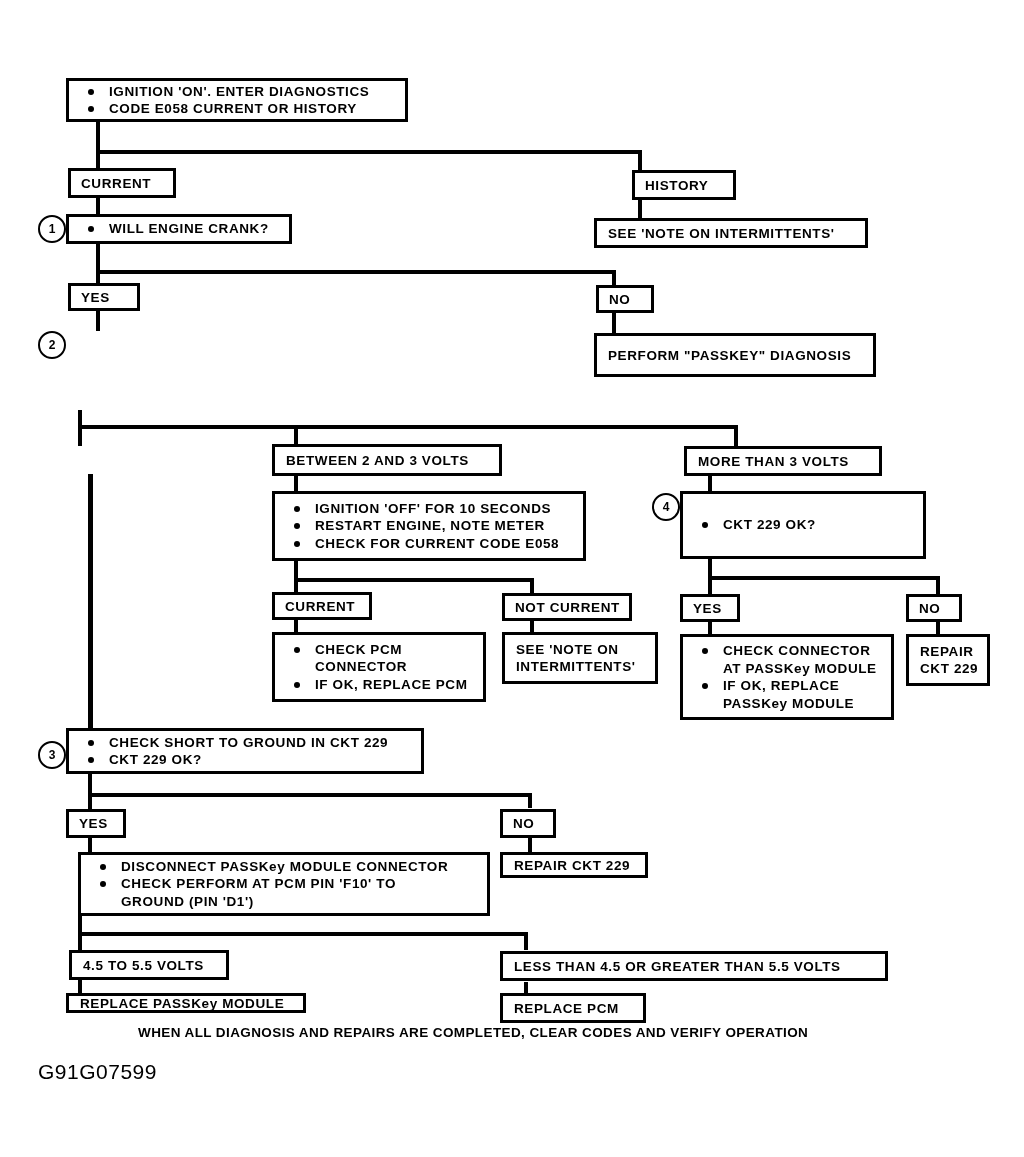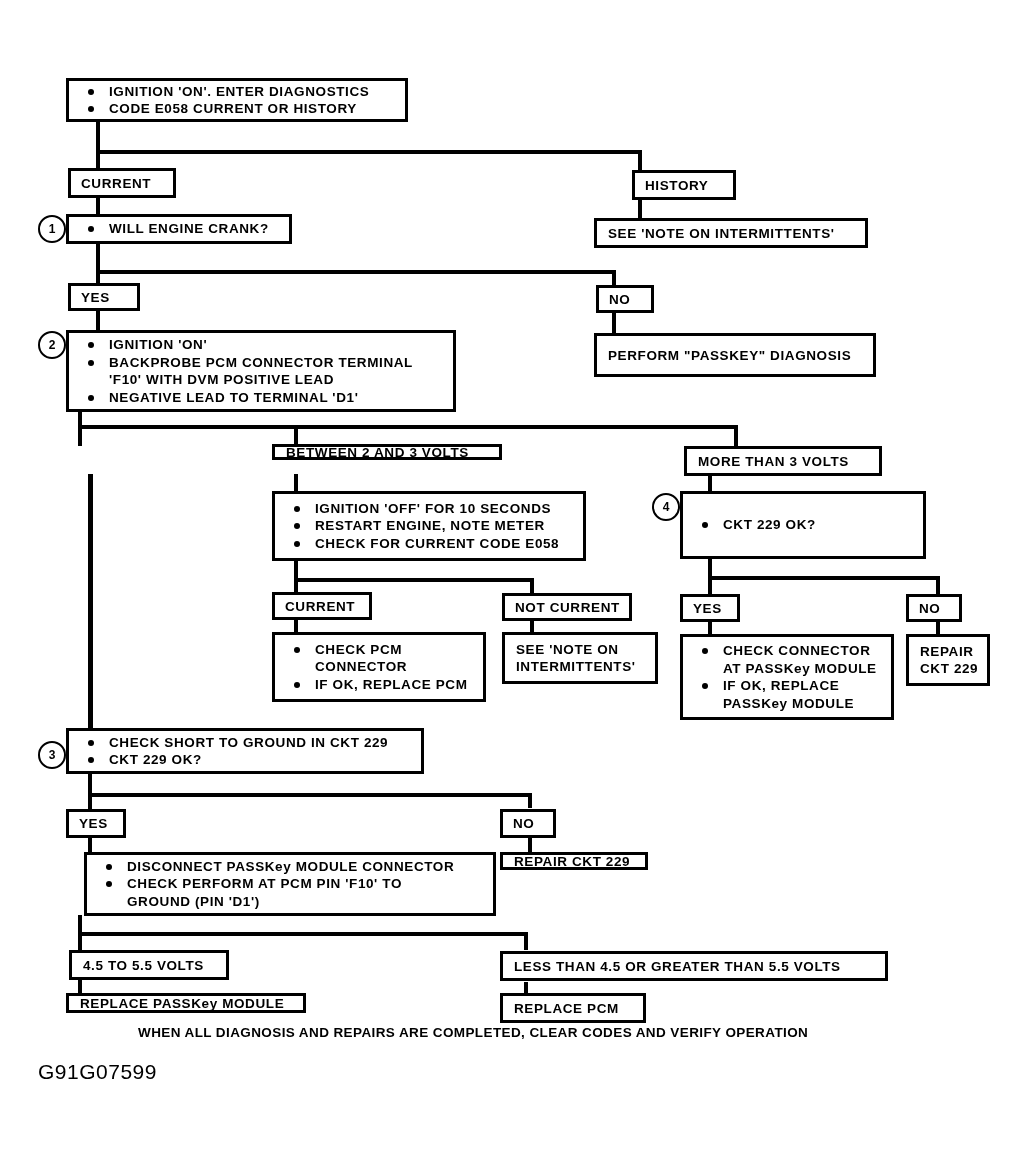--- a/index.html
+++ b/index.html
@@ -207,37 +207,27 @@
 
   <div class="box label-box" style="left:68px; top:283px; width:72px; height:28px;">
     <div class="line">YES</div>
   </div>
 
   <div class="box label-box" style="left:596px; top:285px; width:58px; height:28px;">
     <div class="line">NO</div>
   </div>
 
   <div class="step-circle" style="left:38px; top:331px;">2</div>
-  <div class="box" style="left:66px; top:330px; width:390px; height:82px;">
-    <ul class="bullets">
-      <li>IGNITION 'ON'</li>
-      <li>
-        <span>BACKPROBE PCM CONNECTOR TERMINAL</span>
-        <span class="cont">'F10' WITH DVM POSITIVE LEAD</span>
-      </li>
-      <li>NEGATIVE LEAD TO TERMINAL 'D1'</li>
-    </ul>
-  </div>
 
   <div class="box plain" style="left:594px; top:333px; width:282px; height:44px;">
     <div class="line">PERFORM "PASSKEY" DIAGNOSIS</div>
   </div>
 
 
-  <div class="box plain" style="left:272px; top:444px; width:230px; height:16px;">
+  <div class="box plain" style="left:272px; top:444px; width:230px; height:32px;">
     <div class="line">BETWEEN 2 AND 3  VOLTS</div>
   </div>
 
   <div class="box plain" style="left:684px; top:446px; width:198px; height:30px;">
     <div class="line">MORE THAN 3  VOLTS</div>
   </div>
 
   <div class="box" style="left:272px; top:491px; width:314px; height:70px;">
     <ul class="bullets">
       <li>IGNITION 'OFF' FOR 10 SECONDS</li>
@@ -311,31 +301,31 @@
   </div>
 
   <div class="box label-box" style="left:66px; top:809px; width:60px; height:29px;">
     <div class="line">YES</div>
   </div>
 
   <div class="box label-box" style="left:500px; top:809px; width:56px; height:29px;">
     <div class="line">NO</div>
   </div>
 
-  <div class="box" style="left:84px; top:852px; width:412px; height:64px;">
+  <div class="box" style="left:78px; top:852px; width:412px; height:64px;">
     <ul class="bullets">
       <li>DISCONNECT PASSKey MODULE CONNECTOR</li>
       <li>
         <span>CHECK PERFORM AT PCM PIN 'F10' TO</span>
         <span class="cont">GROUND (PIN 'D1')</span>
       </li>
     </ul>
   </div>
 
-  <div class="box plain" style="left:500px; top:852px; width:148px; height:18px;">
+  <div class="box plain" style="left:500px; top:852px; width:148px; height:26px;">
     <div class="line">REPAIR CKT 229</div>
   </div>
 
   <div class="box plain" style="left:69px; top:950px; width:160px; height:30px;">
     <div class="line">4.5 TO 5.5 VOLTS</div>
   </div>
 
   <div class="box plain" style="left:500px; top:951px; width:388px; height:30px;">
     <div class="line">LESS THAN 4.5 OR GREATER THAN 5.5 VOLTS</div>
   </div>

